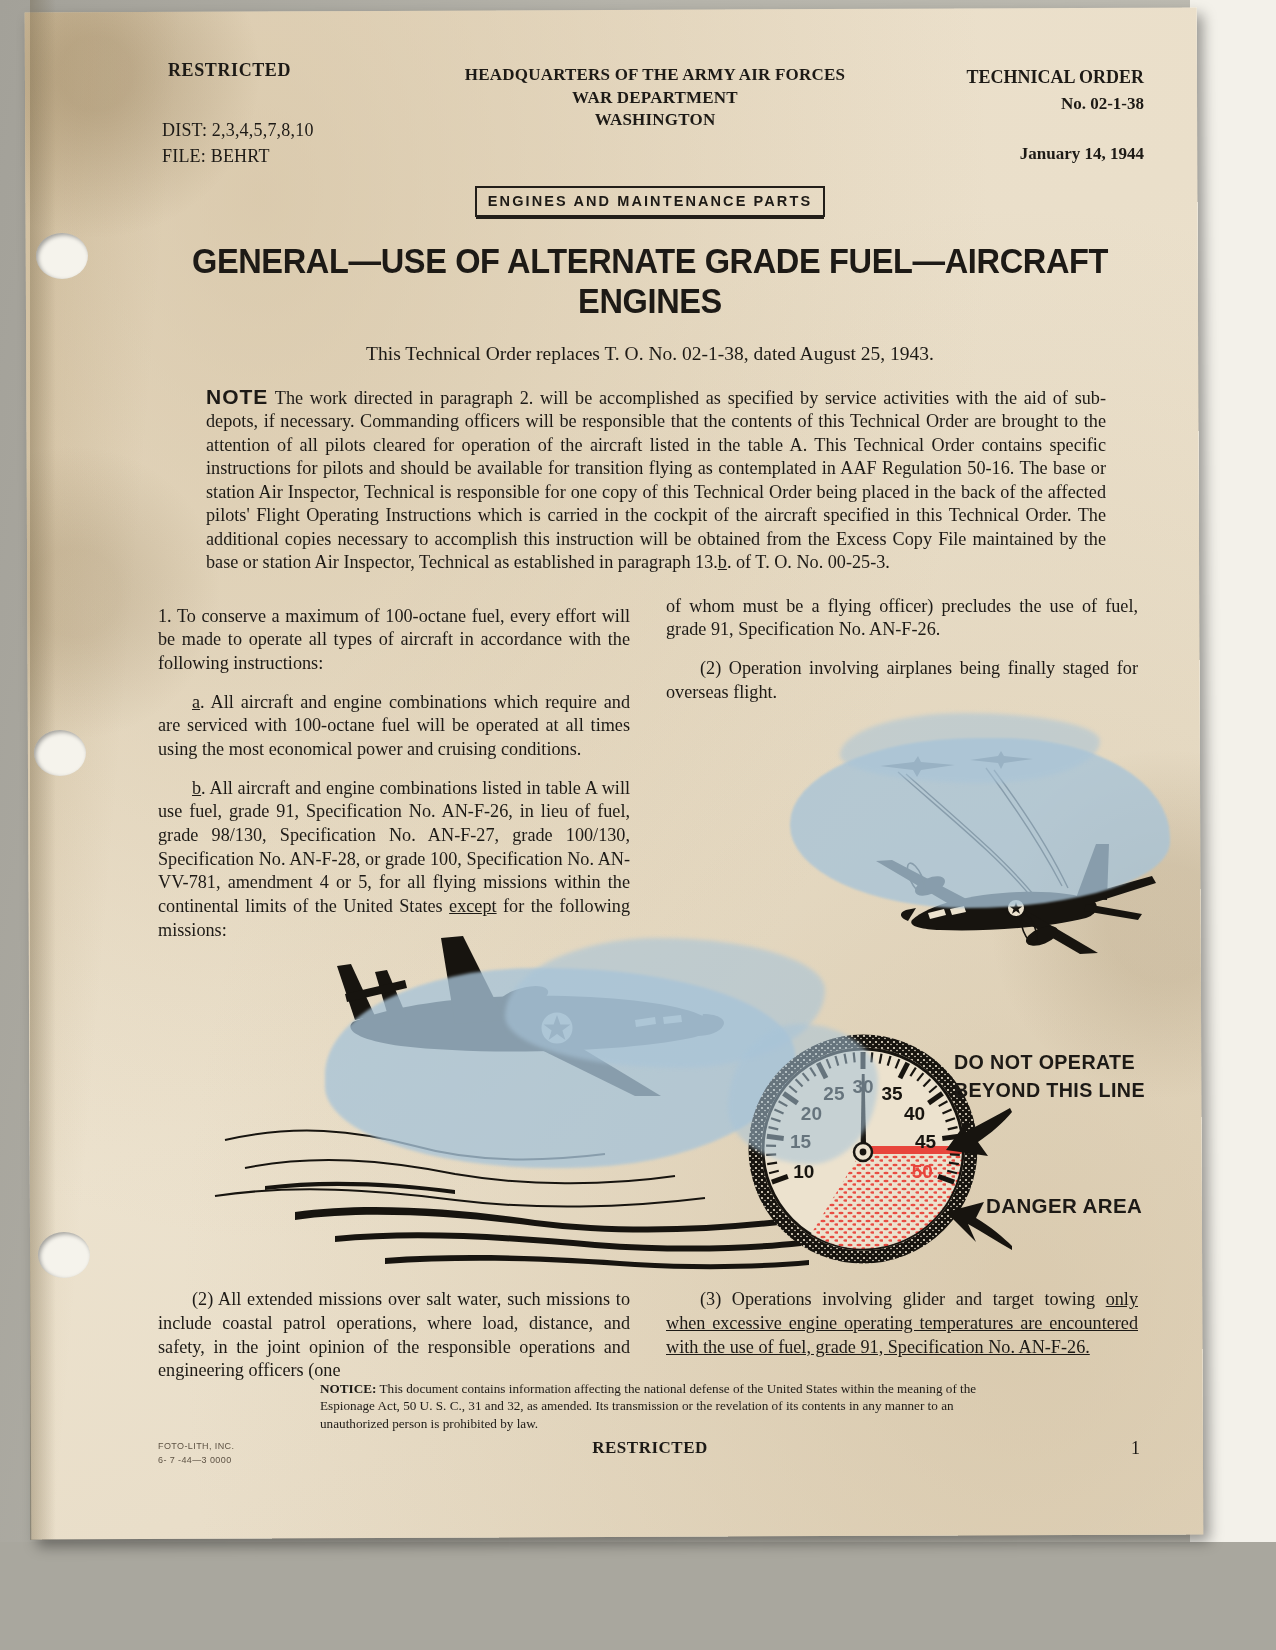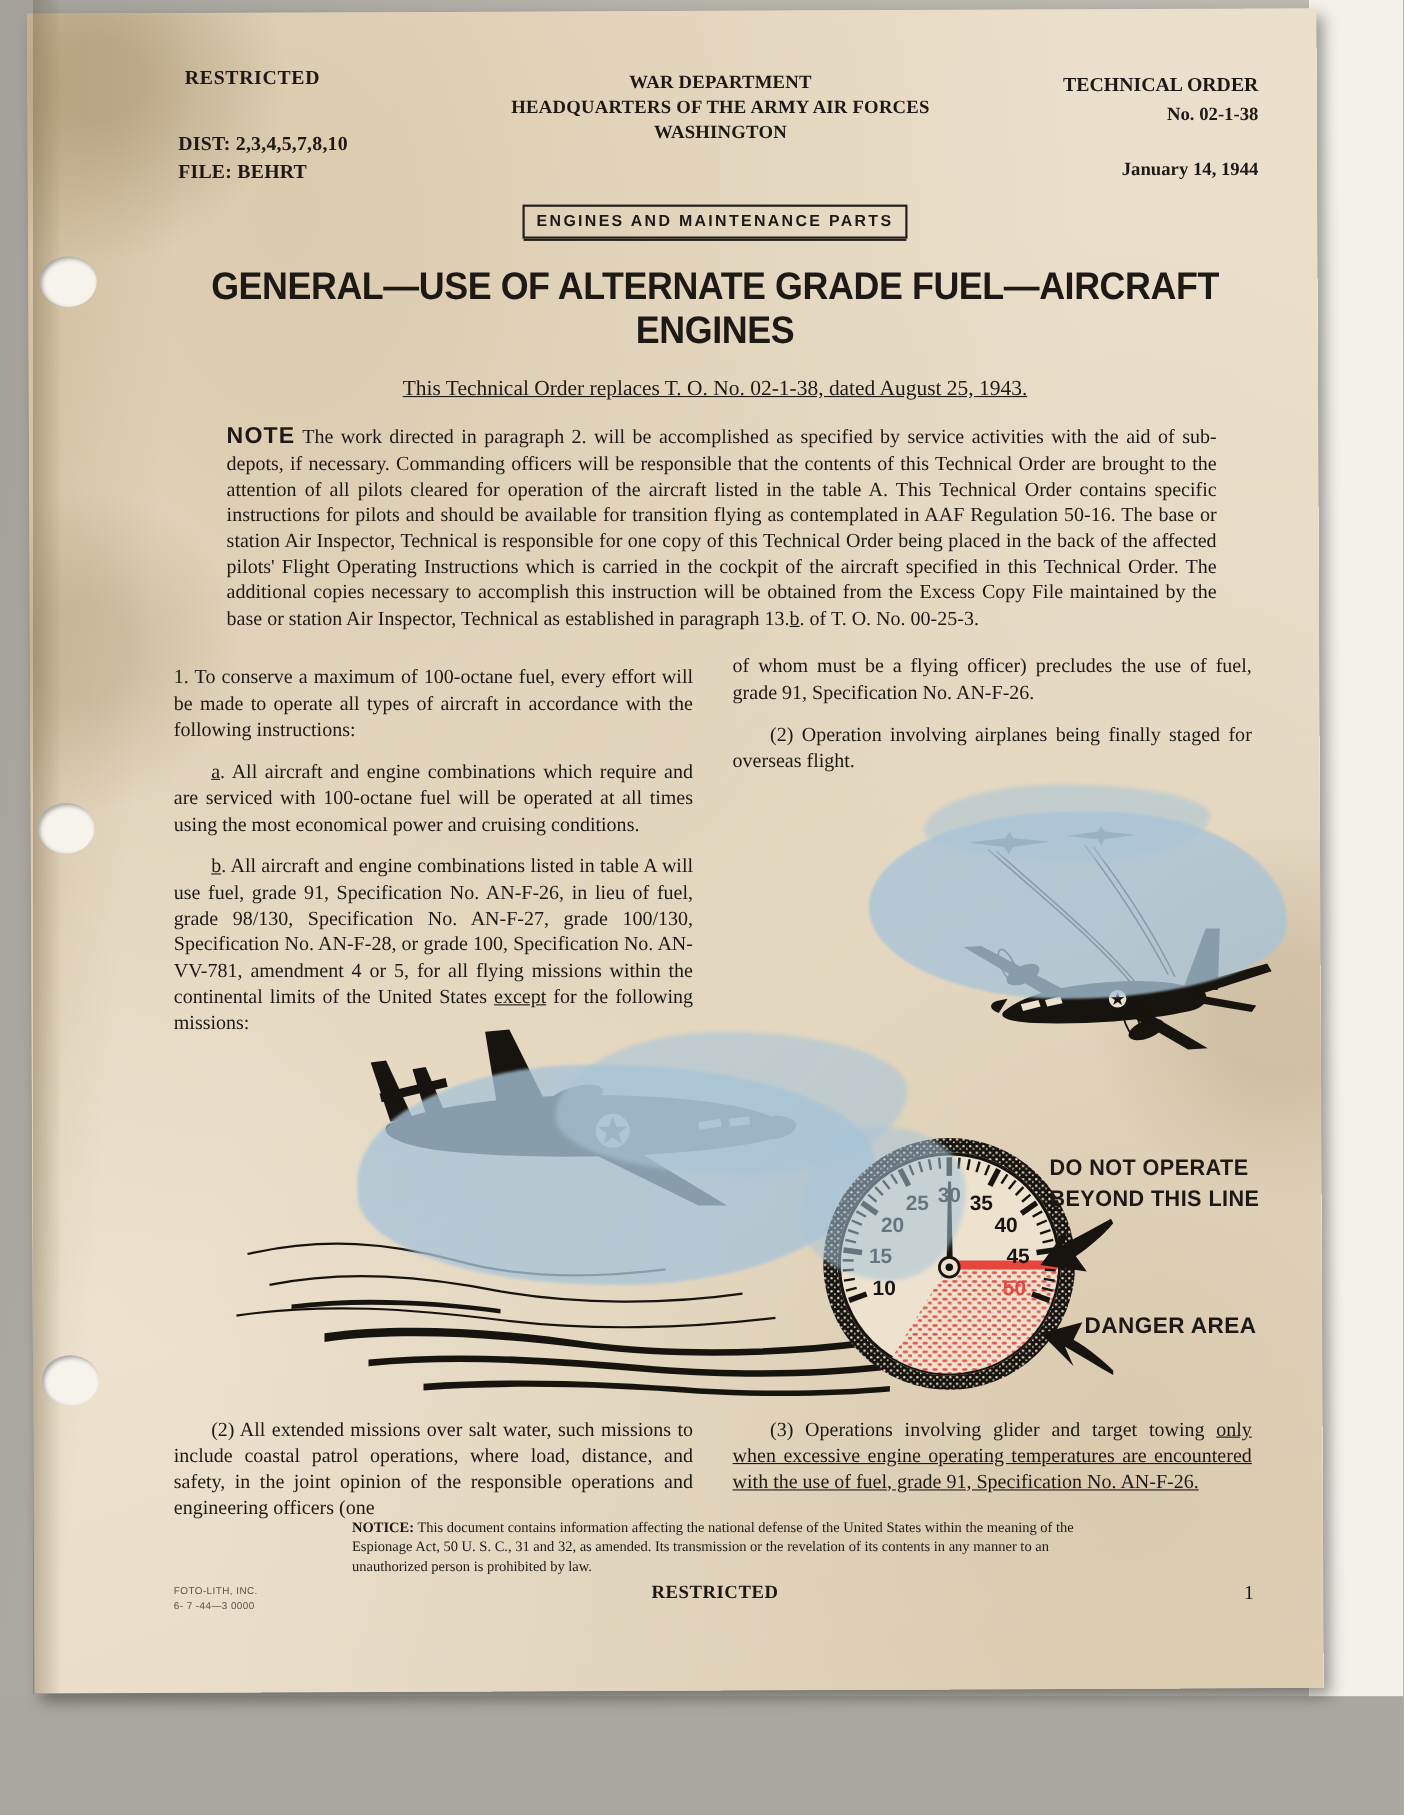--- a/index.html
+++ b/index.html
@@ -40,31 +40,31 @@
   
   .content{position:absolute;left:150px;top:48px;width:1000px;height:1410px;color:#1d1a16;}
 
   
   .hdr{position:relative;height:120px;}
   .hdr .restricted{position:absolute;left:18px;top:12px;font-weight:bold;font-size:18px;letter-spacing:.6px;}
   .hdr .center{position:absolute;left:280px;top:16px;width:450px;text-align:center;
      font-weight:bold;font-size:17px;line-height:1.33;letter-spacing:.2px;}
   .hdr .to{position:absolute;right:6px;top:16px;text-align:right;font-size:18px;font-weight:bold;line-height:1.5;}
   .hdr .to .num{font-weight:bold;font-size:17px;}
-  .hdr .dist{position:absolute;left:12px;top:70px;font-size:18px;font-weight:bold;line-height:1.42;letter-spacing:.2px;}
+  .hdr .dist{position:absolute;left:12px;top:70px;font-size:18px;font-weight:normal;line-height:1.42;letter-spacing:.2px;}
   .hdr .date{position:absolute;right:6px;top:96px;font-size:17px;font-weight:bold;}
 
   
   .catbox{margin:18px auto 12px;width:346px;border:2px solid #221e19;padding:5px 0 6px;
      text-align:center;font-family:"Liberation Sans",sans-serif;font-weight:bold;
      font-size:14.5px;letter-spacing:2.1px;box-shadow:0 3px 0 -1px #221e19;}
   h1.title{margin:24px 0 0;text-align:center;font-family:"Liberation Sans",sans-serif;
      font-weight:bold;font-size:35px;letter-spacing:-0.4px;transform:scaleX(.93);
      transform-origin:center;}
-  .replaces{margin:22px 0 0;text-align:center;font-size:19.5px;text-decoration:underline;}
+  .replaces{margin:22px 0 0;text-align:center;font-size:19.5px;}
 
   
   .note{margin:18px 44px 0 56px;font-size:18.2px;line-height:1.29;text-align:justify;}
   .note b.n{font-family:"Liberation Sans",sans-serif;font-size:21px;letter-spacing:1px;}
 
   
   .cols{position:relative;margin-top:20px;}
   .col{width:472px;font-size:18.2px;line-height:1.30;text-align:justify;}
   .col.left{position:absolute;left:8px;top:0;margin-top:10px;}
   .col.right{position:absolute;left:516px;top:0;}
@@ -112,22 +112,22 @@
   <div class="edge-tear"></div>
   <div class="hole h1"></div>
   <div class="hole h2"></div>
   <div class="hole h3"></div>
 
   <div class="content">
 
     <div class="hdr">
       <div class="restricted">RESTRICTED</div>
       <div class="center">
+        <div>HEADQUARTERS OF THE ARMY AIR FORCES</div>
         <div>WAR DEPARTMENT</div>
-        <div>HEADQUARTERS OF THE ARMY AIR FORCES</div>
         <div>WASHINGTON</div>
       </div>
       <div class="to">
         <div>TECHNICAL ORDER</div>
         <div class="num">No. 02-1-38</div>
       </div>
       <div class="dist">
         <div>DIST:  2,3,4,5,7,8,10</div>
         <div>FILE:  BEHRT</div>
       </div>

